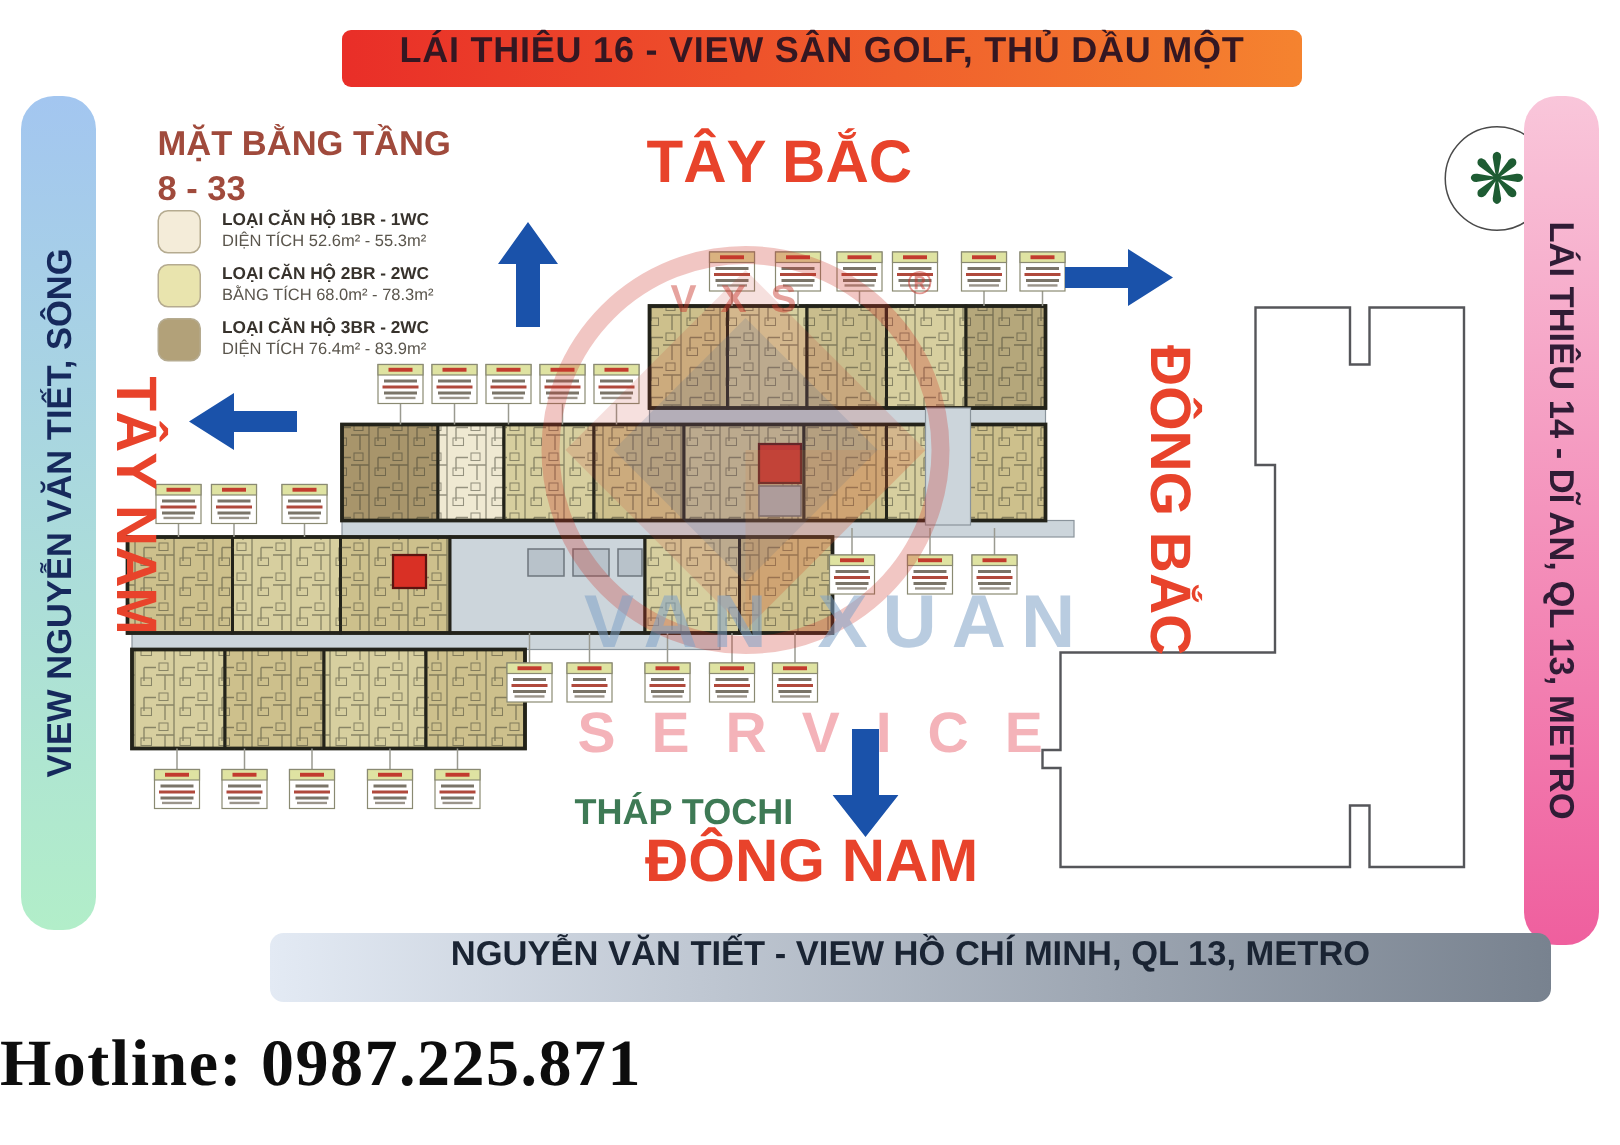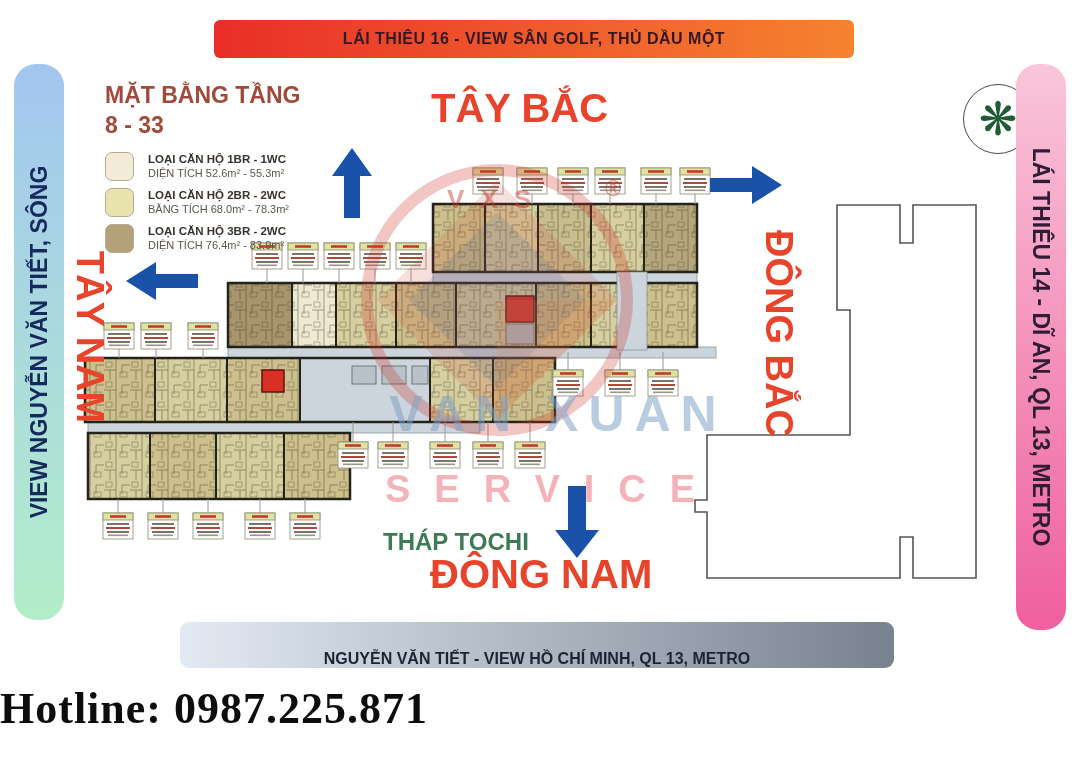--- a/index.html
+++ b/index.html
@@ -1,37 +1,37 @@
 <!DOCTYPE html>
 <html><head>
 <meta charset="utf-8">
 <style>
   html,body{margin:0;padding:0;background:#ffffff;}
   .canvas{position:relative;width:1080px;height:763px;background:#fff;overflow:hidden;
           font-family:"Liberation Sans",sans-serif;}
   .abs{position:absolute;}
   
-  .banner-top{left:214px;top:20px;width:640px;height:38px;border-radius:6px;
-    background:linear-gradient(90deg,#e92e28,#f5832f);display:flex;align-items:center;justify-content:center;
-    color:#341722;font-weight:bold;font-size:16px;letter-spacing:.5px;z-index:6;}
+  .banner-top{left:228px;top:20px;width:640px;height:38px;border-radius:6px;
+    background:linear-gradient(90deg,#e92e28,#f5832f);display:flex;justify-content:center;
+    color:#341722;font-weight:bold;font-size:24px;letter-spacing:.5px;z-index:6;}
   .banner-left{left:14px;top:64px;width:50px;height:556px;border-radius:22px;
     background:linear-gradient(180deg,#a3c6f0,#b2eec9);z-index:6;}
   .banner-right{left:1016px;top:64px;width:50px;height:566px;border-radius:22px;
     background:linear-gradient(180deg,#f9c6da,#ef5f9e);z-index:6;}
-  .banner-bottom{left:180px;top:622px;width:714px;height:46px;border-radius:9px;
-    background:linear-gradient(90deg,#e3eaf4,#78828f);display:flex;align-items:flex-end;justify-content:center;
-    color:#1a2433;font-weight:bold;font-size:16px;z-index:6;}
+  .banner-bottom{left:180px;top:622px;width:854px;height:46px;border-radius:9px;
+    background:linear-gradient(90deg,#e3eaf4,#78828f);display:flex;align-items:flex-start;justify-content:center;
+    color:#1a2433;font-weight:bold;font-size:23px;z-index:6;}
   .vtext{position:absolute;white-space:nowrap;font-weight:bold;font-size:23px;}
   .vl{color:#16295c;left:-253px;top:253px;width:556px;height:50px;display:flex;align-items:center;justify-content:center;
       transform:rotate(-90deg);}
   .vr{color:#301c35;left:-258px;top:258px;width:566px;height:50px;display:flex;align-items:center;justify-content:center;
       transform:rotate(90deg);}
   
   .legend-title{left:105px;top:80px;color:#a04a3c;font-weight:bold;font-size:23px;line-height:30px;z-index:5;}
-  .legend-item{position:absolute;left:105px;display:flex;gap:14px;z-index:5;margin-top:12px;}
+  .legend-item{position:absolute;left:105px;display:flex;gap:14px;z-index:5;}
   .swatch{width:27px;height:27px;border-radius:7px;border:1px solid #b5ab90;flex:0 0 auto;}
   .li-label{font-size:11.5px;font-weight:bold;color:#37322c;line-height:15px;}
   .li-area{font-size:11px;font-weight:normal;color:#5a554c;}
   
   .dir{position:absolute;color:#e8432b;font-weight:bold;white-space:nowrap;z-index:4;}
   .dir-h{font-size:40px;}
   .dir-v{font-size:38px;}
   .thap{position:absolute;color:#3e7a55;font-weight:bold;font-size:24px;z-index:4;margin-top:18px;}
   
   .wm1{left:348px;top:385px;width:420px;text-align:center;font-size:50px;font-weight:bold;letter-spacing:10px;

